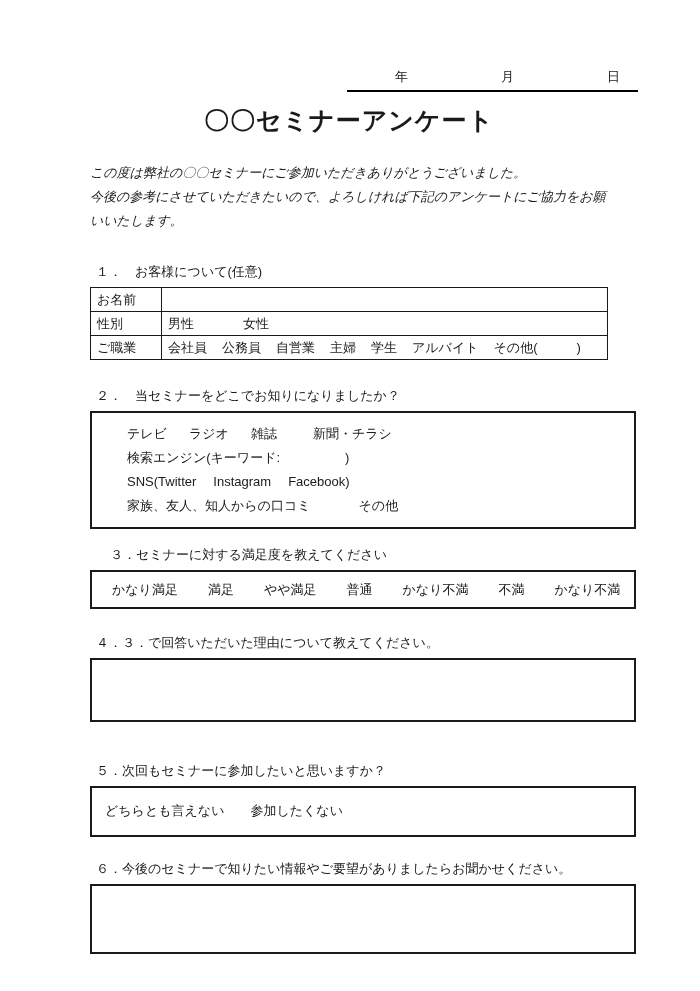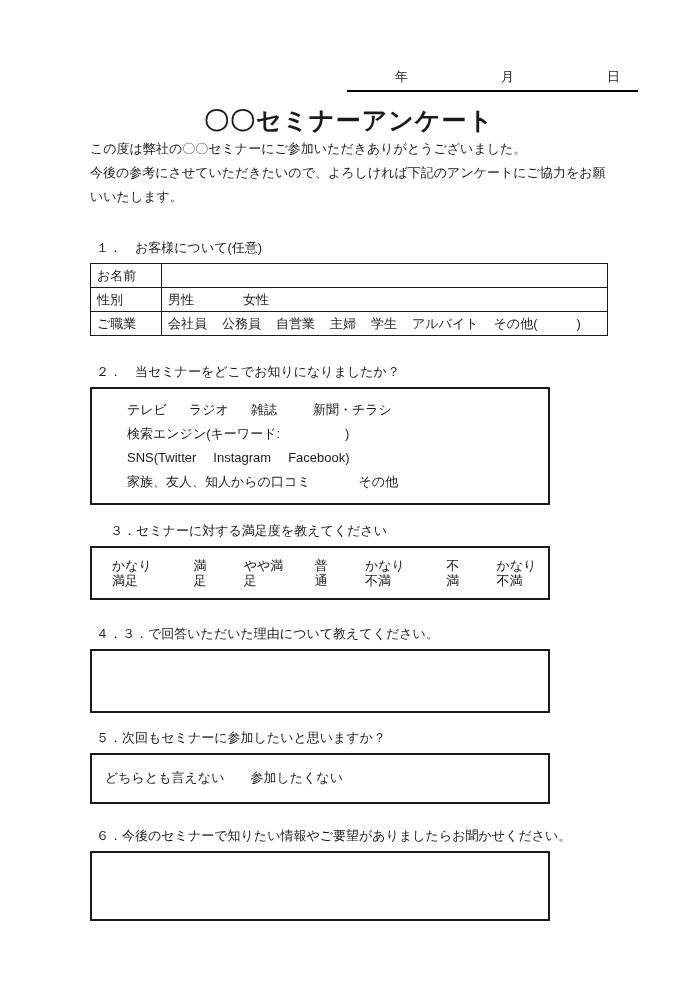--- a/index.html
+++ b/index.html
@@ -21,44 +21,44 @@
   }
 
   
   .title{
     font-size:25px;font-weight:bold;text-align:center;
     margin:12px 0 0 0;letter-spacing:1px;
   }
 
   
   .intro p{font-size:13px;line-height:24px;margin:0;}
-  .intro{margin-top:0;}
+  .intro{margin-top:24px;font-style:italic;}
 
   
   .sec-heading{font-size:13px;margin:0 0 6px 0;padding-left:6px;}
   .mt-q1{margin-top:30px;}
   .mt-q2{margin-top:27px;}
   .mt-q3{margin-top:17px;margin-left:14px;}
   .mt-q4{margin-top:25px;}
-  .mt-q5{margin-top:16px;}
+  .mt-q5{margin-top:40px;}
   .mt-q6{margin-top:23px;}
 
   
   table.info-table{border-collapse:collapse;width:518px;font-size:13px;table-layout:fixed;}
   table.info-table td{border:1.5px solid #1a1a1a;padding:2px 6px;height:19px;vertical-align:middle;}
   table.info-table td.lbl{width:58px;}
   td.opts-cell{padding-left:10px;}
   .opt-row{display:flex;align-items:center;}
   .gap-gender{gap:49px;}
   .gap-age{gap:20px;}
   .gap-job{gap:15px;}
 
   
   .box{
-    border:2px solid #1a1a1a;width:460px;box-sizing:border-box;
+    border:2px solid #1a1a1a;width:546px;box-sizing:border-box;
     font-size:13px;
   }
   .box-q2{padding:9px 0 9px 35px;}
   .box-q2 .line{line-height:24px;display:flex;align-items:center;}
   .box-q2 .tabbed span{min-width:62px;}
   .box-q2 .sns{gap:17px;}
   .box-q2 .word{gap:48px;}
   .box-q3{padding:10px 0 10px 20px;}
   .box-q3 .line{display:flex;gap:30px;line-height:15px;}
   .box-q4{height:64px;}

